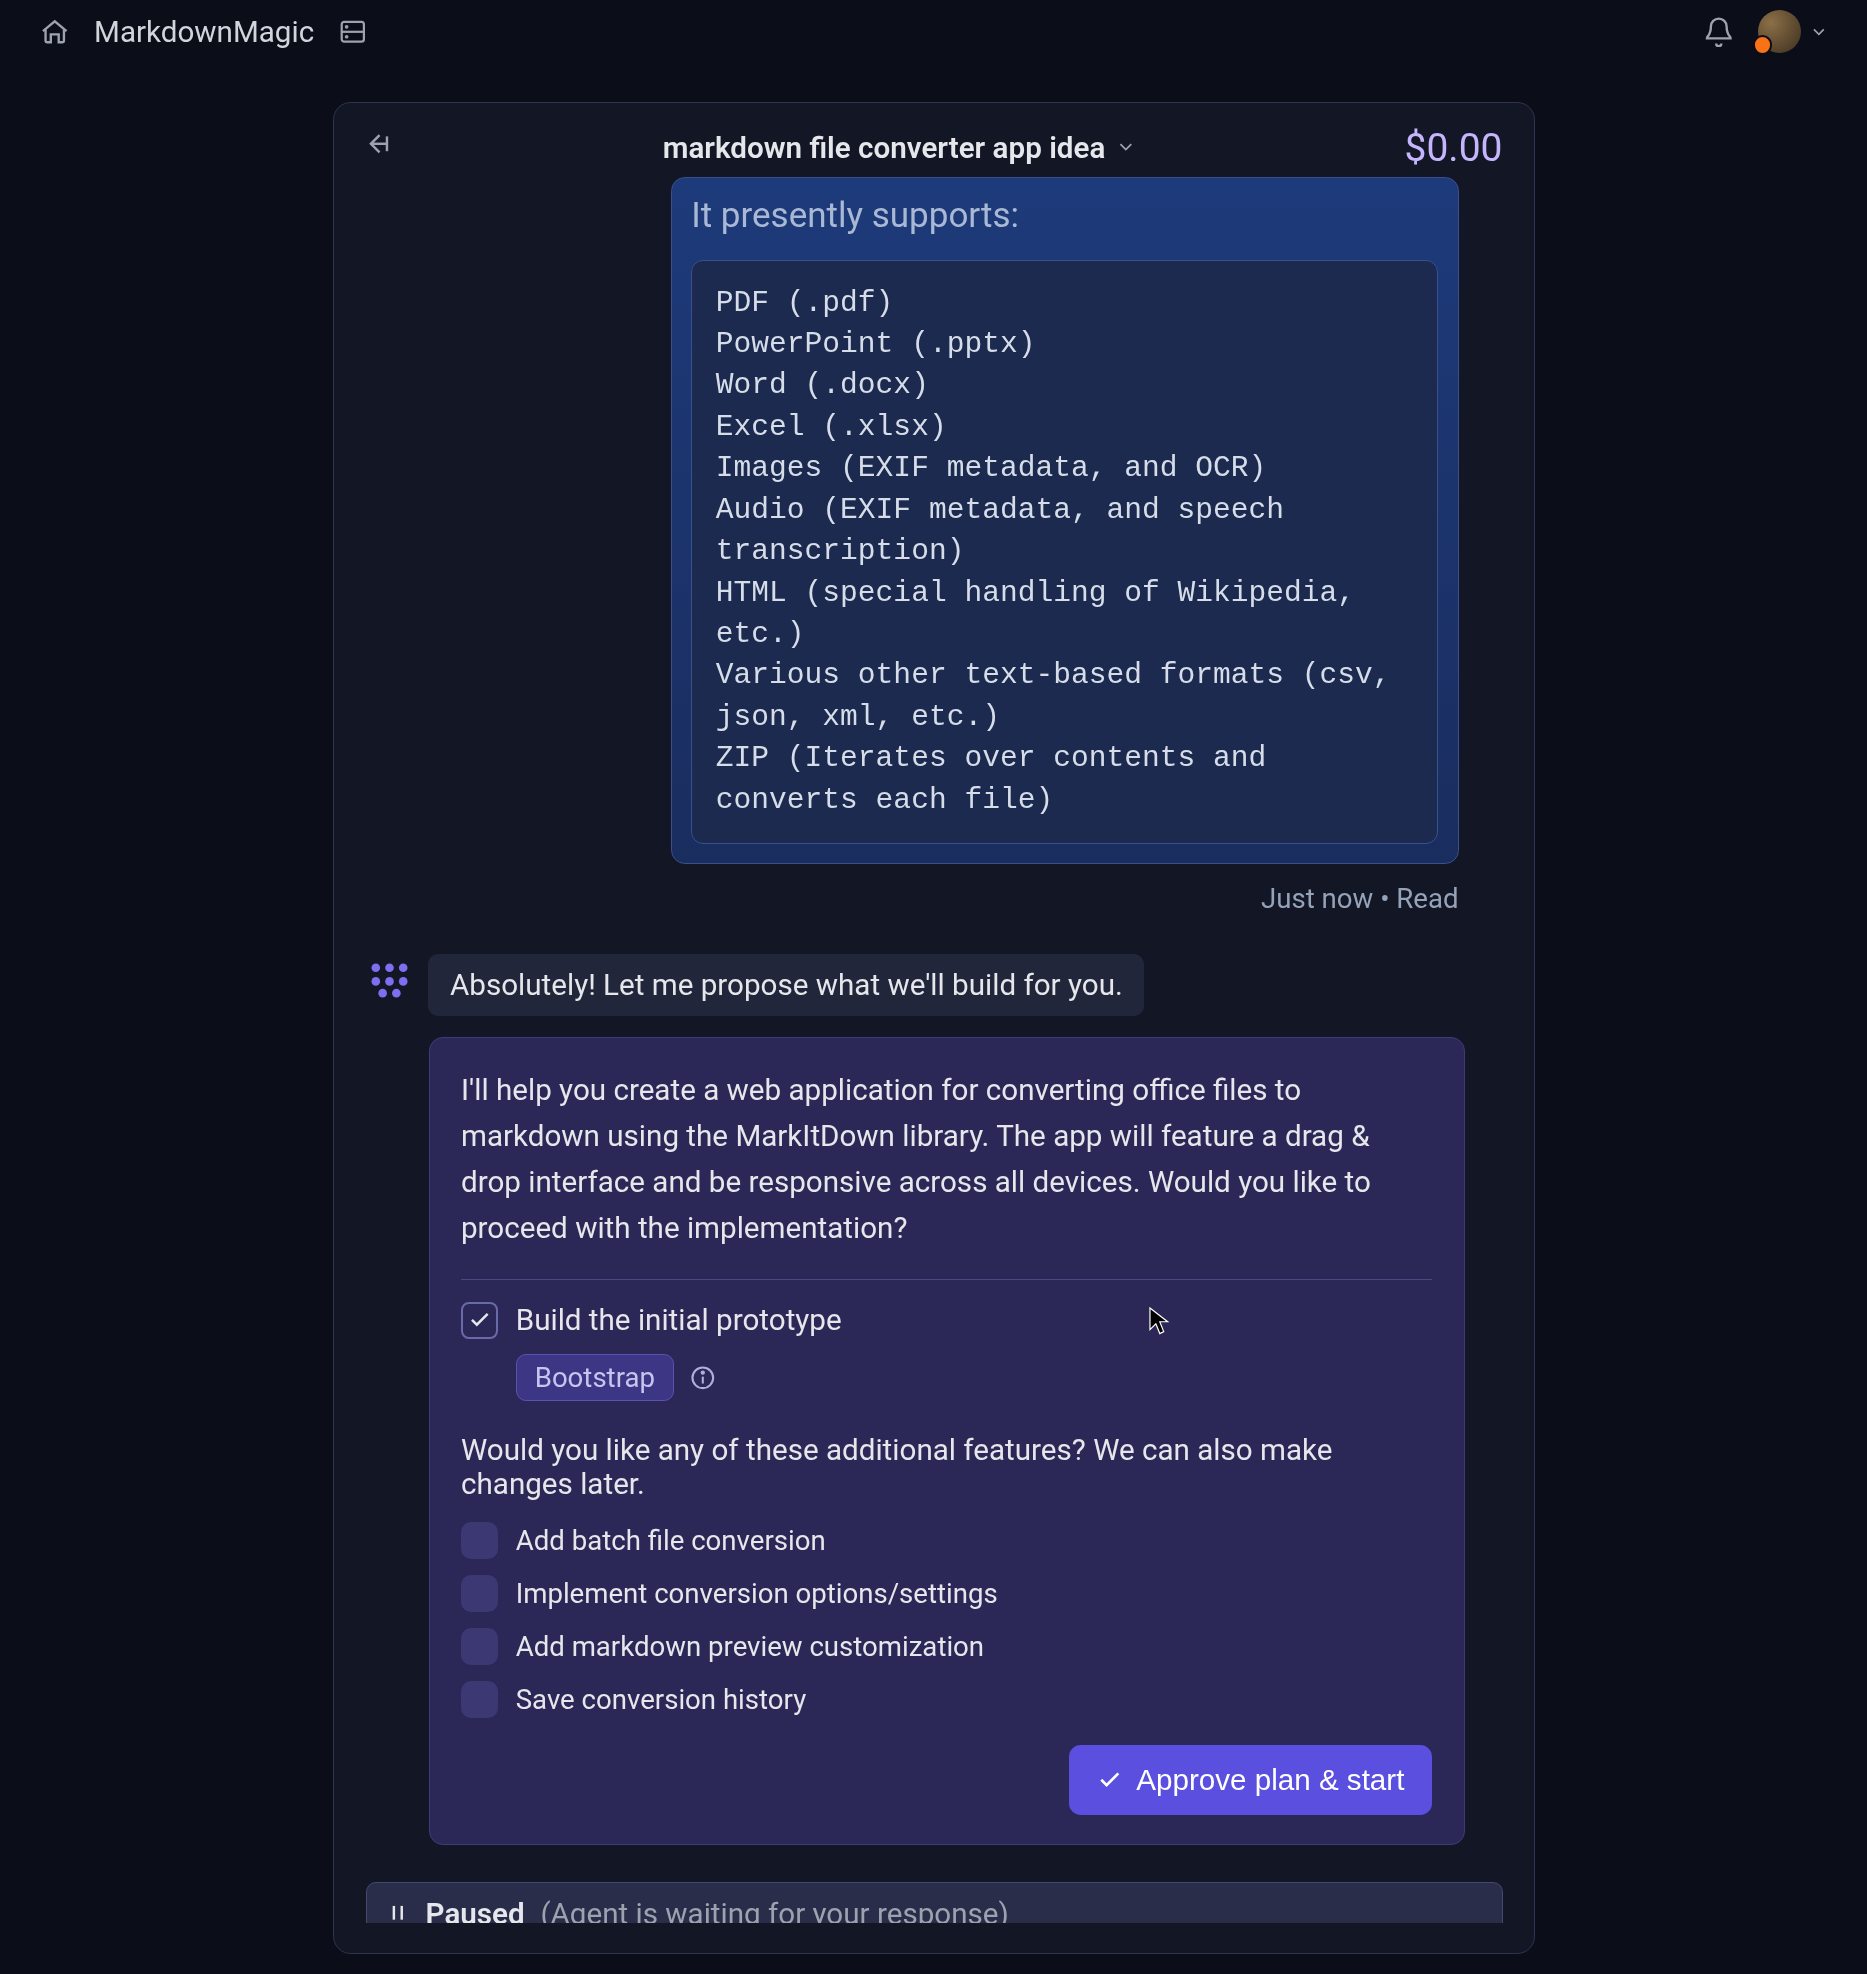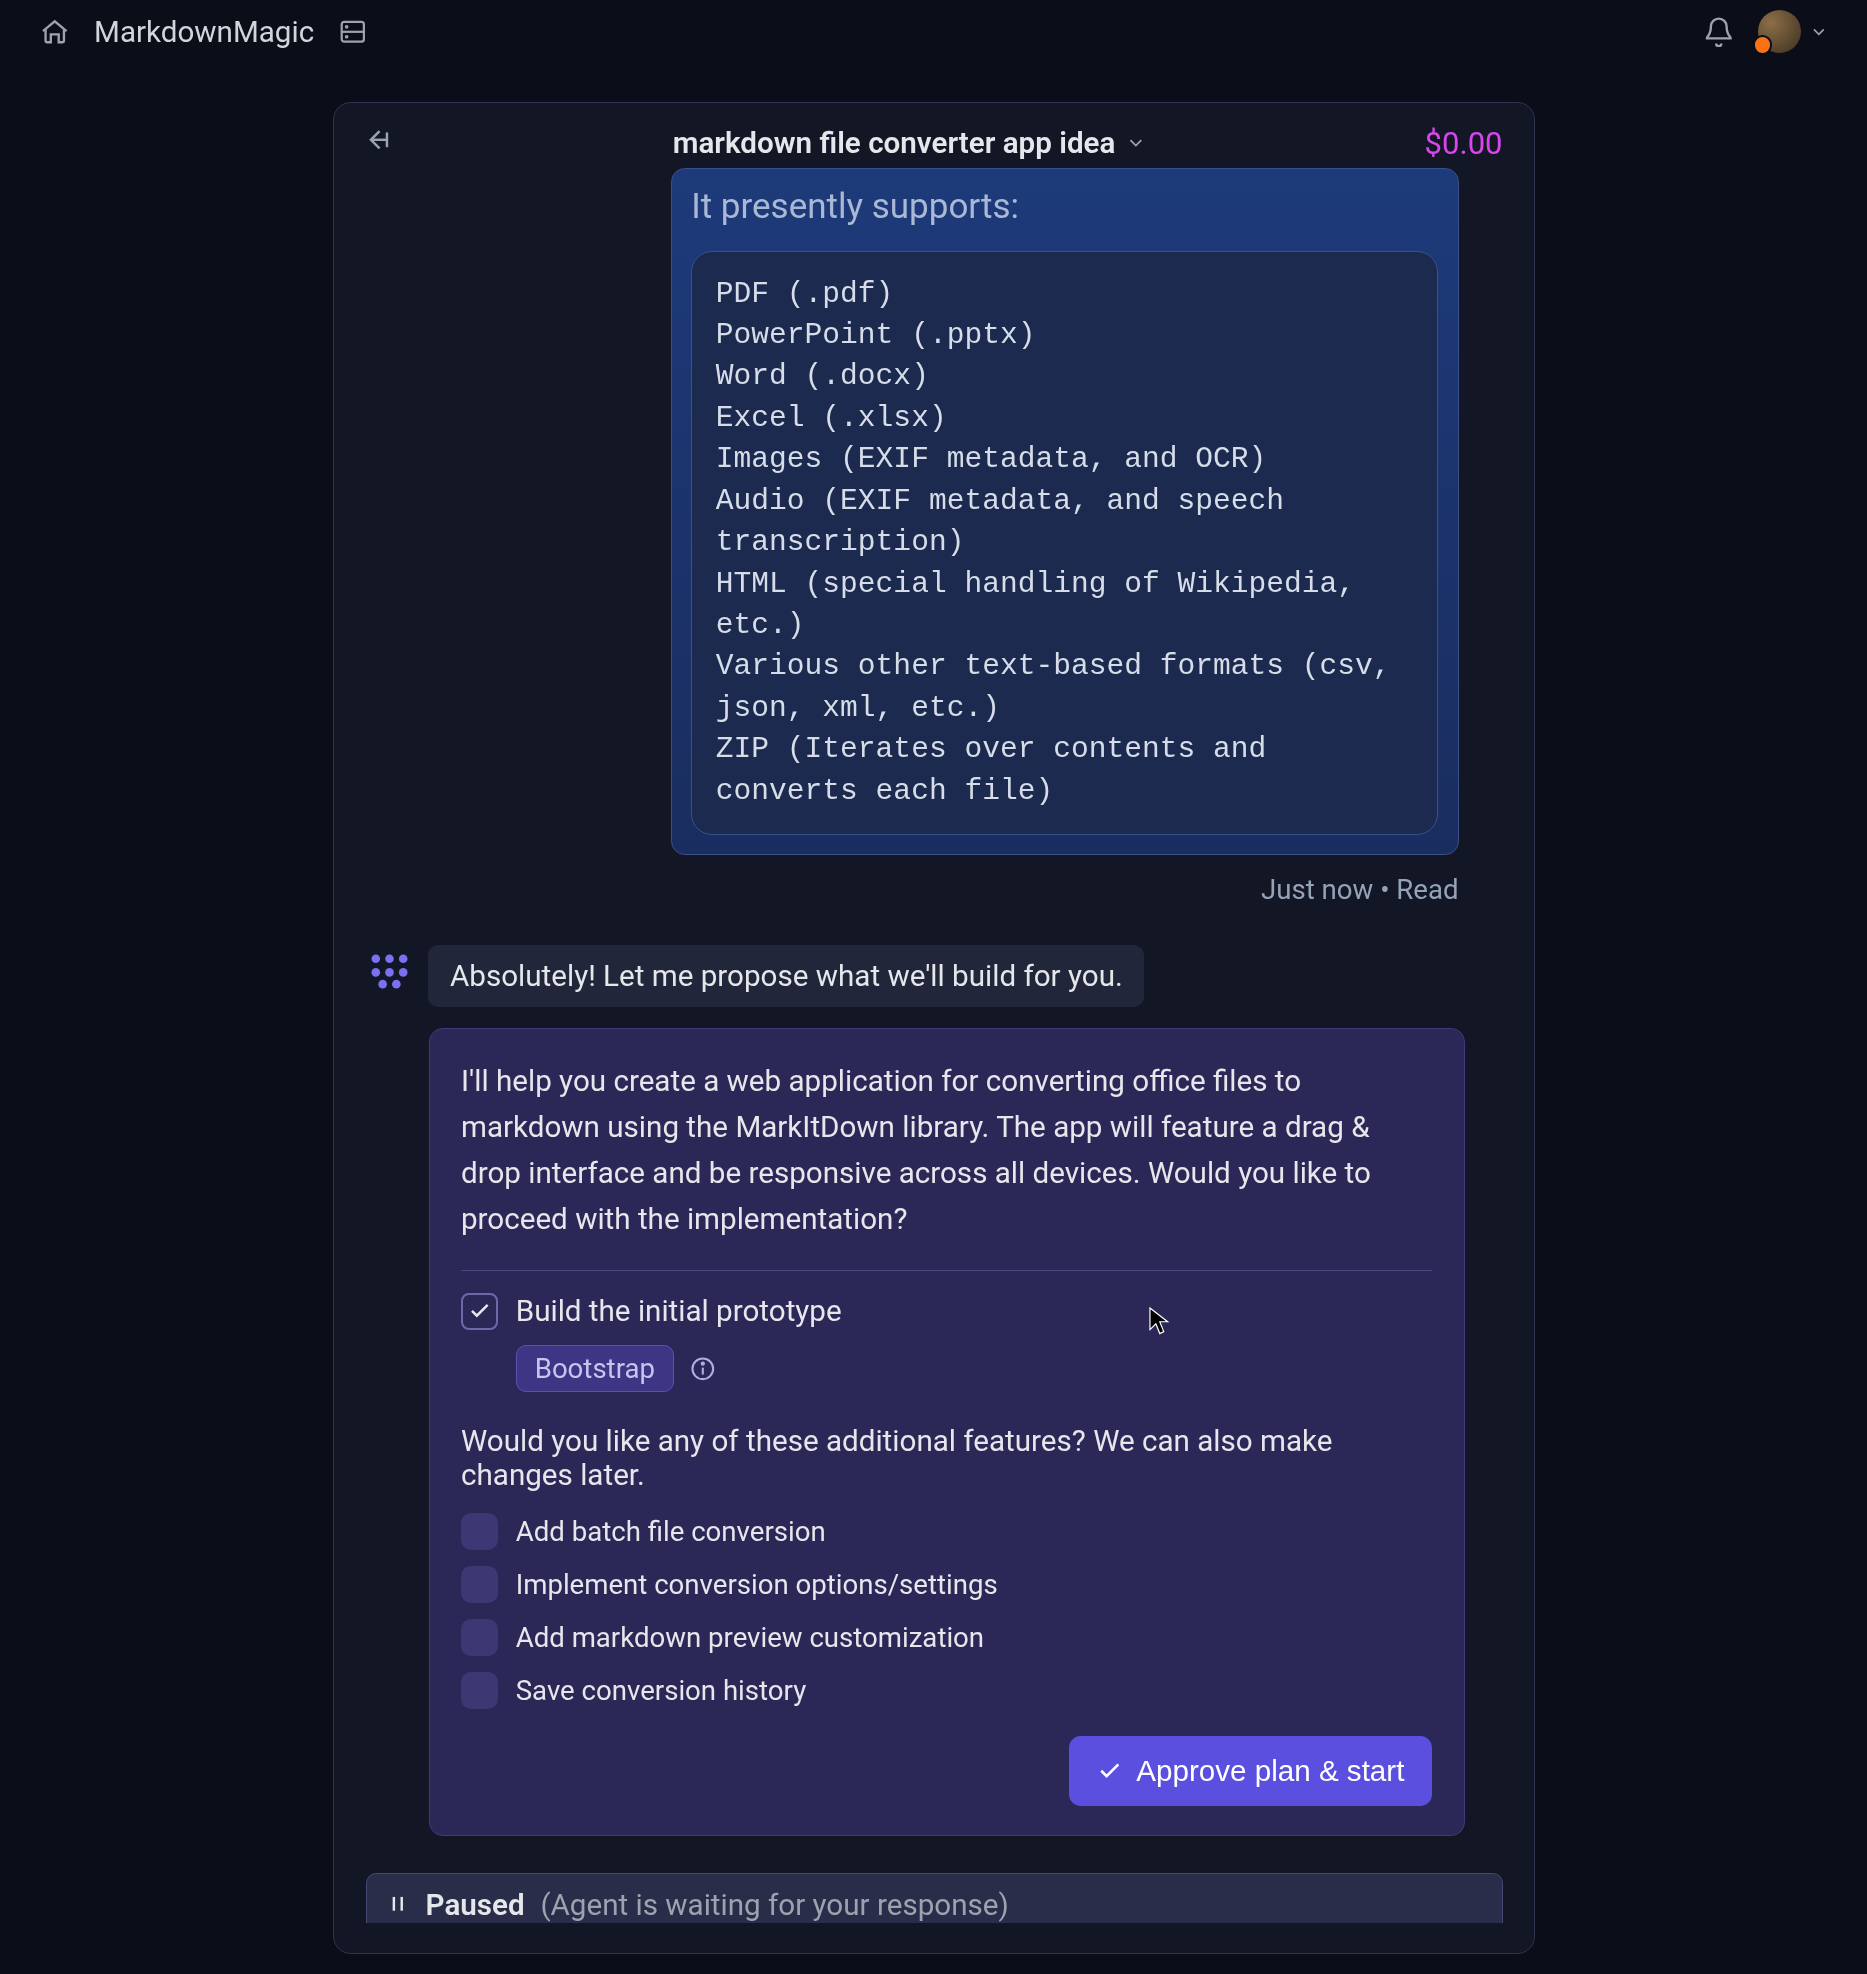--- a/index.html
+++ b/index.html
@@ -46,21 +46,21 @@
 }
 .panel-header {
   display: flex;
   align-items: center;
   justify-content: space-between;
   margin-bottom: 5.9px;
   text-align: center;
 }
 .panel-title-wrap { display: flex; align-items: center; gap: 9.9px; color: #e5e7eb; font-weight: 600; font-size: 29.6px; }
 .panel-title-wrap .chev { color: #9ca3af; }
-.price { color: #d946ef; font-size: 31px; }
+.price { color: #c4b5fd; font-size: 39px; }
 .back-arrow { color: #9ca3af; cursor: pointer; }
 .chat-area {
   flex: 1;
   display: flex;
   flex-direction: column;
   overflow: hidden;
 }
 .user-block {
   margin-left: 305px;
   width: 788px;
@@ -69,21 +69,21 @@
   background: linear-gradient(180deg, #1d3a7a 0%, #1a2d5f 100%);
   border-radius: 13.8px;
   border: 1px solid #3b4f8a;
   padding: 17.7px 19.7px 19.7px;
   color: #cbd5e1;
 }
 .blue-card-head { font-size: 35px; color: #a9b8d4; margin-bottom: 23.6px; }
 .code-box {
   background: #1b2a4e;
   border: 1px solid #3b4f8a;
-  border-radius: 21px;
+  border-radius: 12px;
   padding: 21.7px 23.6px;
   font-family: "SFMono-Regular", Consolas, "Liberation Mono", Menlo, monospace;
   font-size: 29.6px;
   line-height: 1.4;
   color: #d6dde9;
   white-space: pre-wrap;
 }
 .meta-line {
   text-align: right;
   color: #94a3b8;

